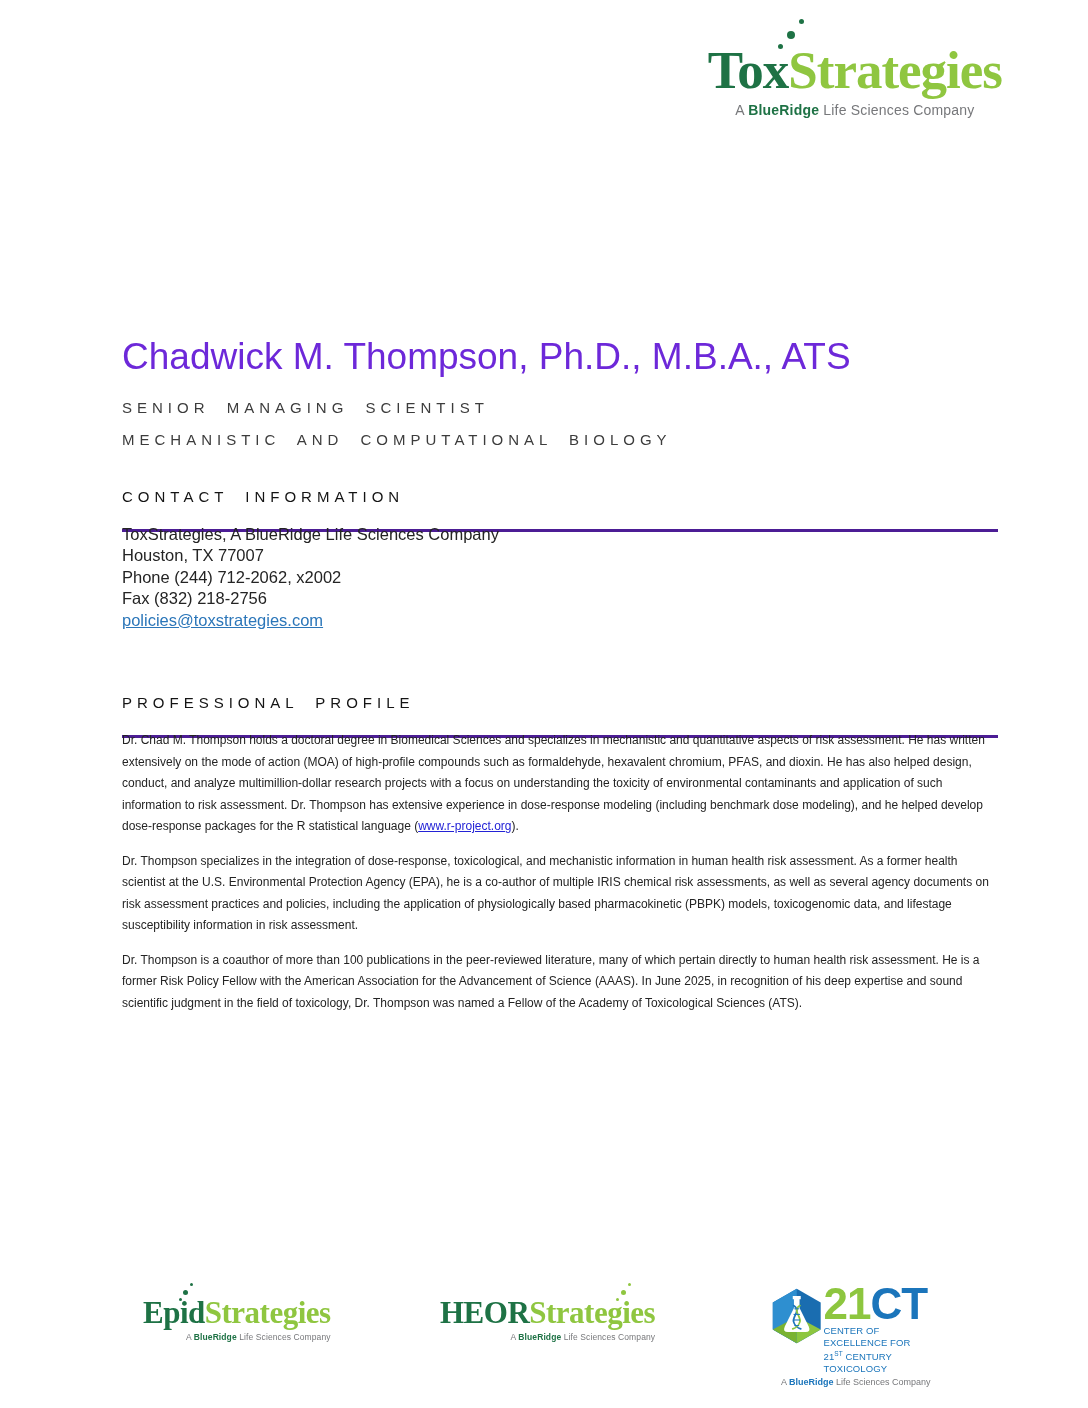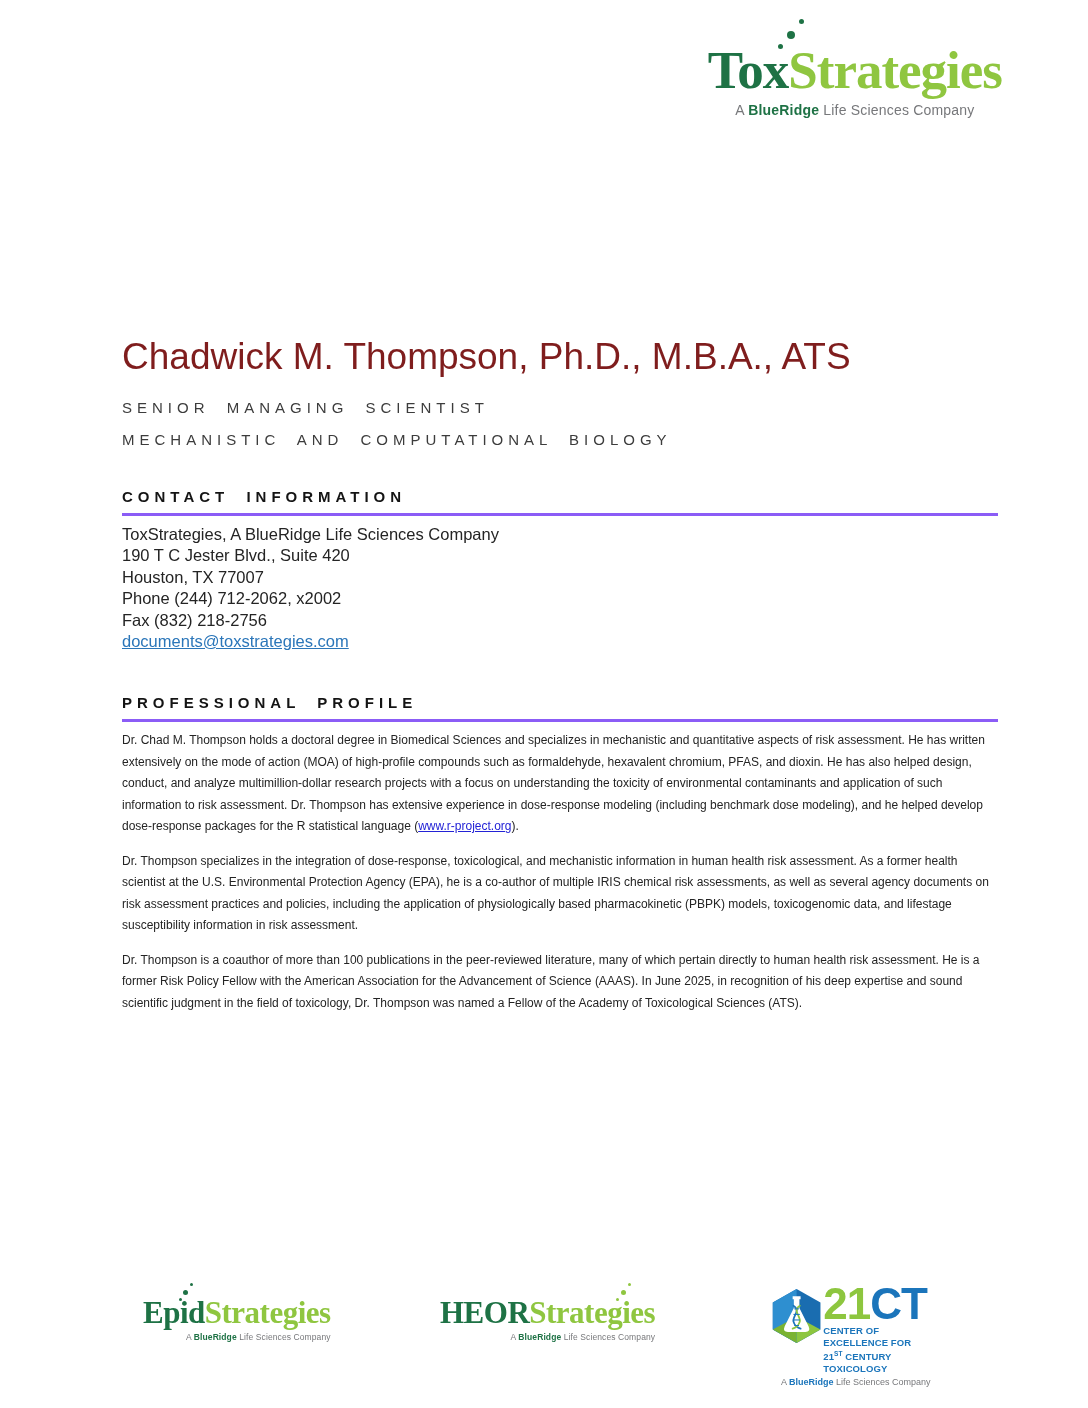--- a/index.html
+++ b/index.html
@@ -31,31 +31,31 @@
   .dot{position:absolute;border-radius:50%;background:var(--dark-green);}
   .brand .d1{width:5px;height:5px;left:70px;top:0px;}
   .brand .d2{width:8px;height:8px;left:79px;top:-13px;}
   .brand .d3{width:5px;height:5px;left:91px;top:-25px;}
   .brand-tagline{font-size:14px;color:var(--tag-gray);margin-top:5px;letter-spacing:.2px;}
   .brand-tagline b{color:var(--dark-green);font-weight:700;}
 
   
   .name{
     position:absolute;left:122px;top:336px;margin:0;
-    font-size:37px;font-weight:400;color:#7f1d1d;white-space:nowrap;letter-spacing:0;
+    font-size:37px;font-weight:400;color:#6d28d9;white-space:nowrap;letter-spacing:0;
   }
   .job{position:absolute;left:122px;font-size:15px;color:#3C3C3C;letter-spacing:5px;word-spacing:8px;white-space:nowrap;}
   .job1{top:399px;}
   .job2{top:431px;}
 
   
   .section-head{
     position:absolute;left:122px;width:876px;
-    font-size:15px;font-weight:700;color:#141414;letter-spacing:5px;word-spacing:8px;
-    padding-bottom:8px;border-bottom:3px solid #8b5cf6;
+    font-size:15px;font-weight:400;color:#141414;letter-spacing:5px;word-spacing:8px;
+    padding-bottom:24px;border-bottom:3px solid #4c1d95;
   }
   .contact-head{top:488px;}
   .profile-head{top:694px;}
 
   
   .contact-body{position:absolute;left:122px;top:524px;font-size:16.5px;line-height:21.4px;color:#242424;}
   .email{color:var(--email-blue);text-decoration:underline;}
 
   
   .profile-body{position:absolute;left:122px;top:730px;width:878px;font-size:12px;line-height:21.5px;color:#242424;}
@@ -79,21 +79,21 @@
   .f-heor .d3{width:3px;height:3px;left:188px;top:-14px;background:var(--light-green);}
   .f-tagline{font-size:8.5px;color:var(--tag-gray);margin-top:4px;letter-spacing:.1px;}
   .f-tagline b{color:var(--dark-green);font-weight:700;}
 
   .f-ct{position:absolute;left:772px;top:4px;display:flex;flex-direction:column;align-items:center;}
   .ct-row{display:flex;align-items:flex-start;gap:2px;}
   .ct-col{margin-top:4px;}
   .ct-mark{font-size:44px;font-weight:700;line-height:36px;letter-spacing:-1px;}
   .ct-num{color:var(--bright-green);}
   .ct-letters{color:var(--blue);}
-  .ct-caption{font-size:9.5px;font-weight:700;color:var(--blue);line-height:11.5px;margin-top:3px;letter-spacing:.1px;}
+  .ct-caption{font-size:9.5px;font-weight:400;color:var(--blue);line-height:11.5px;margin-top:3px;letter-spacing:.1px;}
   .ct-caption sup{font-size:6.5px;}
   .ct-tagline{font-size:9px;color:var(--tag-gray);margin-top:3px;}
   .ct-tagline b{color:var(--blue);font-weight:700;}
 </style>
 </head>
 <body>
 
 <div class="page">
 
   <div class="brand">
@@ -110,25 +110,24 @@
     </div>
   </div>
 
   <h1 class="name">Chadwick M. Thompson, Ph.D., M.B.A., ATS</h1>
   <div class="job job1">SENIOR MANAGING SCIENTIST</div>
   <div class="job job2">MECHANISTIC AND COMPUTATIONAL BIOLOGY</div>
 
   <div class="section-head contact-head">CONTACT INFORMATION</div>
   <div class="contact-body">
     <div>ToxStrategies, A BlueRidge Life Sciences Company</div>
-    <div>190 T C Jester Blvd., Suite 420</div>
     <div>Houston, TX 77007</div>
     <div>Phone (244) 712-2062, x2002</div>
     <div>Fax (832) 218-2756</div>
-    <div><a class="email" href="#">documents@toxstrategies.com</a></div>
+    <div><a class="email" href="#">policies@toxstrategies.com</a></div>
   </div>
 
   <div class="section-head profile-head">PROFESSIONAL PROFILE</div>
   <div class="profile-body">
     <p><span>Dr. Chad M. Thompson holds a doctoral degree in Biomedical Sciences and specializes in mechanistic and quantitative aspects of risk assessment. He has written extensively on the mode of action (MOA) of high-profile compounds such as formaldehyde, hexavalent chromium, PFAS, and dioxin. He has also helped design, conduct, and analyze multimillion-dollar research projects with a focus on understanding the toxicity of environmental contaminants and application of such information to risk assessment. Dr. Thompson has extensive experience in dose-response modeling (including benchmark dose modeling), and he helped develop dose-response packages for the R statistical language (</span><a class="doc-link" href="#">www.r-project.org</a><span>).</span></p>
     <p>Dr. Thompson specializes in the integration of dose-response, toxicological, and mechanistic information in human health risk assessment. As a former health scientist at the U.S. Environmental Protection Agency (EPA), he is a co-author of multiple IRIS chemical risk assessments, as well as several agency documents on risk assessment practices and policies, including the application of physiologically based pharmacokinetic (PBPK) models, toxicogenomic data, and lifestage susceptibility information in risk assessment.</p>
     <p>Dr. Thompson is a coauthor of more than 100 publications in the peer-reviewed literature, many of which pertain directly to human health risk assessment. He is a former Risk Policy Fellow with the American Association for the Advancement of Science (AAAS). In June 2025, in recognition of his deep expertise and sound scientific judgment in the field of toxicology, Dr. Thompson was named a Fellow of the Academy of Toxicological Sciences (ATS).</p>
   </div>
 
   <div class="footer">

